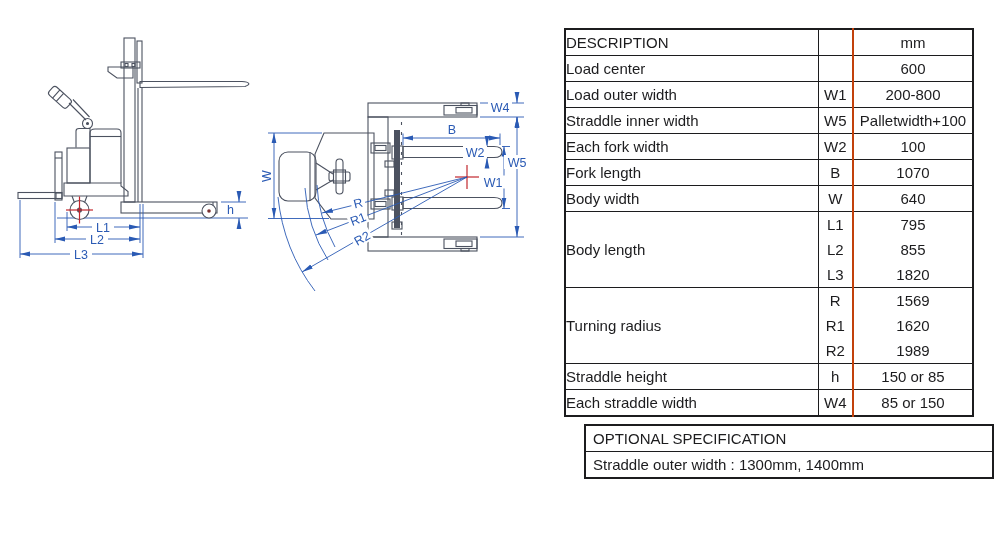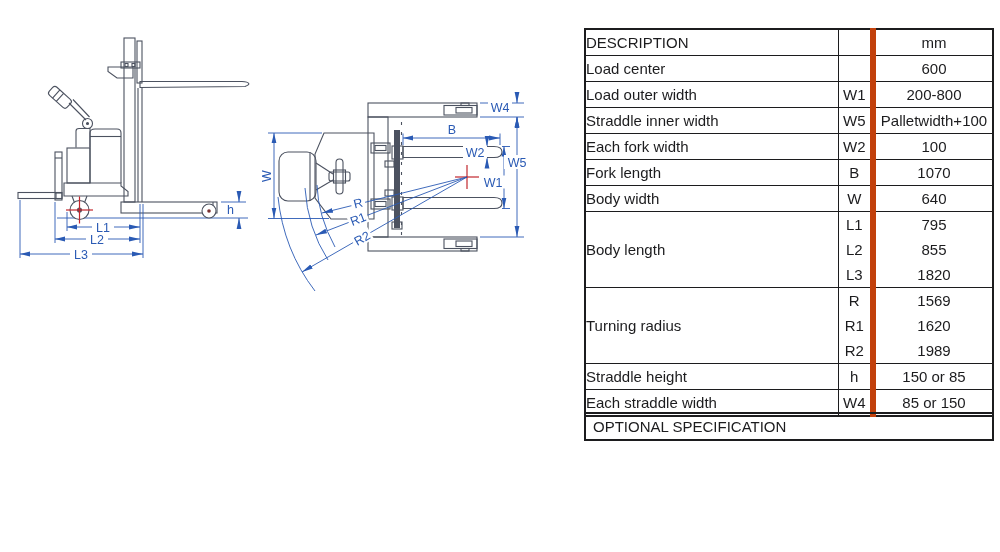--- a/index.html
+++ b/index.html
@@ -2,35 +2,35 @@
 <html><head>
 <meta charset="utf-8">
 <style>
   html,body { margin:0; padding:0; background:#fff; }
   .canvas {
     position:relative; width:1000px; height:552px; background:#ffffff;
     font-family:"Liberation Sans", sans-serif; overflow:hidden;
   }
   
   table.spec {
-    position:absolute; left:584px; top:28px; width:410px;
+    position:absolute; left:564px; top:28px; width:410px;
     border-collapse:collapse; table-layout:fixed;
     font-size:15px; color:#1c1c1e;
   }
   table.spec tr { border-top:1px solid #1c1c1e; }
   table.spec tr:first-child { border-top:none; }
   table.spec tr.cont { border-top:none; }
   table.spec { border:2px solid #1c1c1e; }
   table.spec td { height:25px; padding:0; vertical-align:middle; overflow:hidden; white-space:nowrap; }
   td.desc { padding-left:7px; text-align:left; }
   td.sym  { border-left:1px solid #1c1c1e; text-align:center; }
-  td.val  { border-left:6px solid #c2410c; text-align:center;border-radius:7px; }
+  td.val  { border-left:2px solid #c2410c; text-align:center;border-radius:7px; }
 
   table.opt {
-    position:absolute; left:584px; top:412px; width:410px;
+    position:absolute; left:584px; top:424px; width:410px;
     border-collapse:collapse; table-layout:fixed;
     font-size:15px; color:#1c1c1e; border:2px solid #1c1c1e;
   }
   table.opt tr { border-top:1px solid #1c1c1e; }
   table.opt tr:first-child { border-top:none; }
   table.opt td { height:25px; padding:0 0 0 7px; vertical-align:middle; white-space:nowrap; overflow:hidden; }
   .opt-label.wide { display:inline-block; width:150px; }
 
   
   svg.drawing { position:absolute; left:0; top:0; }
@@ -343,16 +343,19 @@
         <td class="val">85 or 150</td>
       </tr>
     </tbody>
   </table>
 
   <table class="opt">
     <tbody>
       <tr>
         <td>OPTIONAL SPECIFICATION</td>
       </tr>
+      <tr>
+        <td><span class="opt-label">Straddle outer width</span> <span>: 1300mm, 1400mm</span></td>
+      </tr>
     </tbody>
   </table>
 
 </div>
 
 </body></html>

